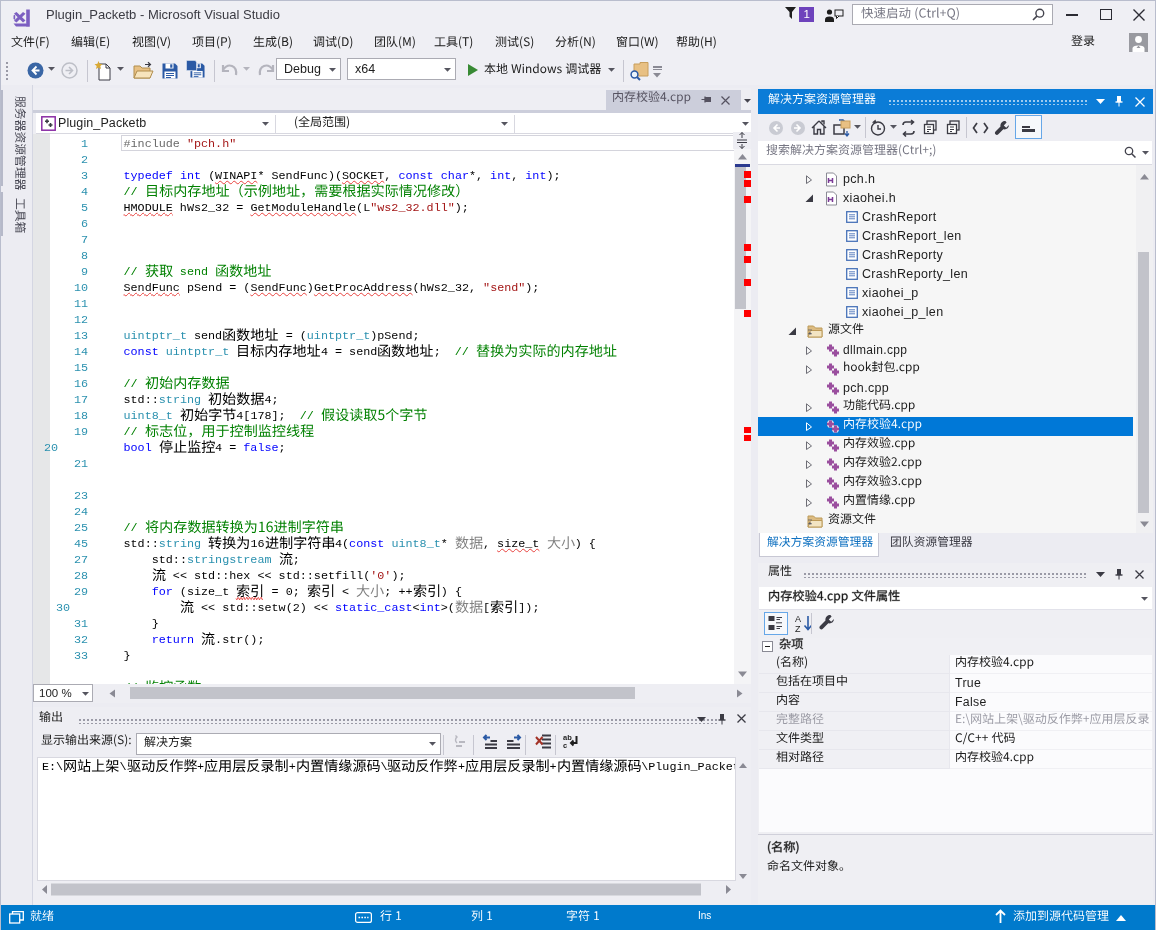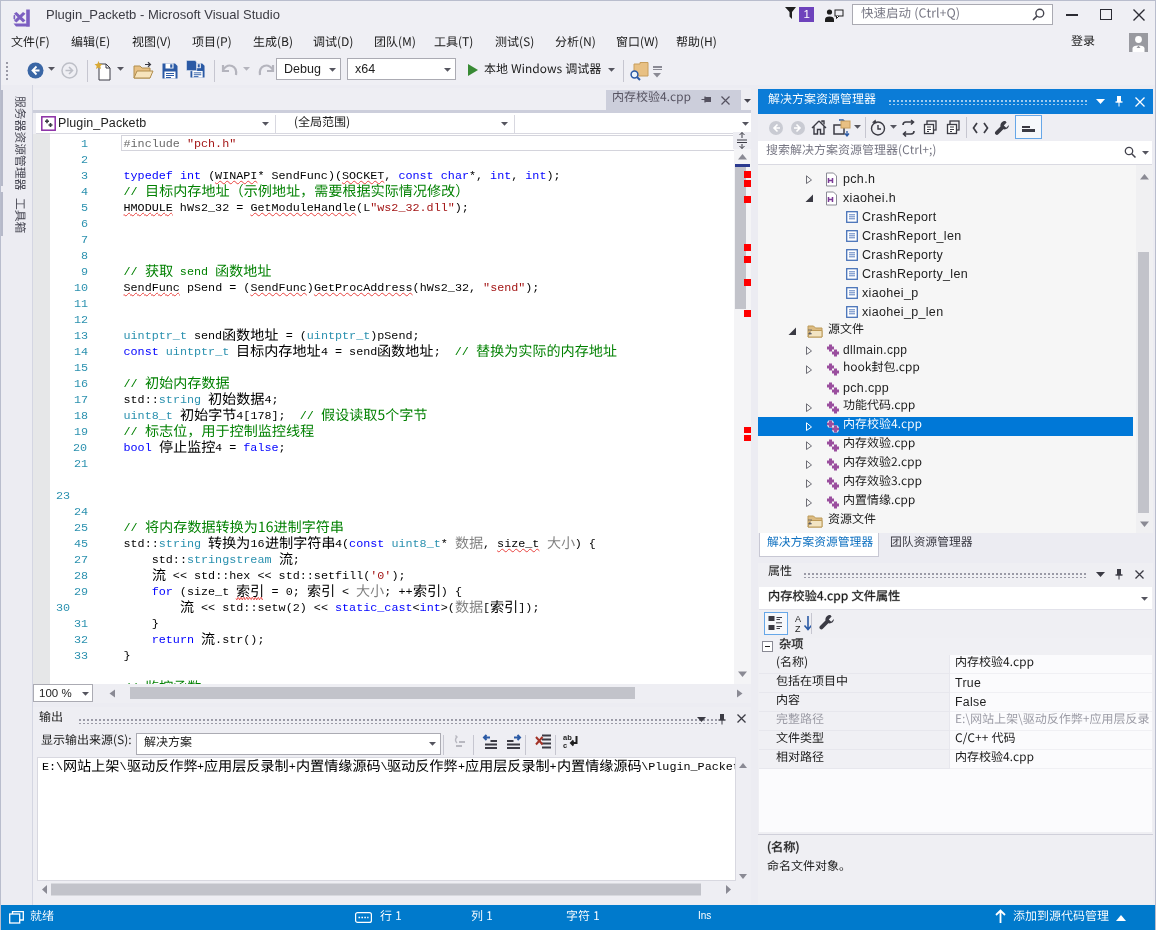--- a/index.html
+++ b/index.html
@@ -686,40 +686,40 @@
           <use href="#g115" x="6.000" y="0.780"></use>
           <use href="#g116" x="7.000" y="0.780"></use>
           <use href="#g117" x="8.000" y="0.780"></use>
           <use href="#g115" x="9.000" y="0.780"></use>
           <use href="#g118" x="10.000" y="0.780"></use>
           <use href="#g119" x="11.000" y="0.780"></use>
         </svg>
       </div>
     </div>
     <div style="left:0;top:306px;width:700px;height:16px">
-      <span class="mono" style="left:22px;top:0;width:32px;text-align:right;color:#2B91AF">20</span>
+      <span class="mono" style="left:11px;top:0;width:32px;color:#2B91AF">20</span>
       <span class="mono" style="left:90.5px;top:0;color:#0000FF">bool</span>
       <span class="mono" style="left:118.7px;top:0;color:#000000"> </span>
       <div style="left:125.8px;top:0.5px;width:58px;height:15px">
         <svg width="56.4" height="15" viewBox="0 0 4.000 1.064" fill="#000000">
           <use href="#g120" x="0.000" y="0.780"></use>
           <use href="#g121" x="1.000" y="0.780"></use>
           <use href="#g117" x="2.000" y="0.780"></use>
           <use href="#g115" x="3.000" y="0.780"></use>
         </svg>
       </div>
       <span class="mono" style="left:182.1px;top:0;color:#000000">4 = </span>
       <span class="mono" style="left:210.3px;top:0;color:#0000FF">false</span>
       <span class="mono" style="left:245.6px;top:0;color:#000000">;</span>
     </div>
     <div style="left:0;top:322px;width:700px;height:16px">
       <span class="mono" style="left:23px;top:0;width:32px;text-align:right;color:#2B91AF">21</span>
     </div>
     <div style="left:0;top:354px;width:700px;height:16px">
-      <span class="mono" style="left:23px;top:0;width:32px;color:#2B91AF">23</span>
+      <span class="mono" style="left:23px;top:0;width:32px;text-align:right;color:#2B91AF">23</span>
     </div>
     <div style="left:0;top:370px;width:700px;height:16px">
       <span class="mono" style="left:23px;top:0;width:32px;text-align:right;color:#2B91AF">24</span>
     </div>
     <div style="left:0;top:386px;width:700px;height:16px">
       <span class="mono" style="left:23px;top:0;width:32px;text-align:right;color:#2B91AF">25</span>
       <span class="mono" style="left:90.5px;top:0;color:#008000">// </span>
       <div style="left:111.7px;top:0.5px;width:201px;height:15px">
         <svg width="199.0" height="15" viewBox="0 0 14.110 1.064" fill="#008000">
           <use href="#g122" x="0.000" y="0.780"></use>

